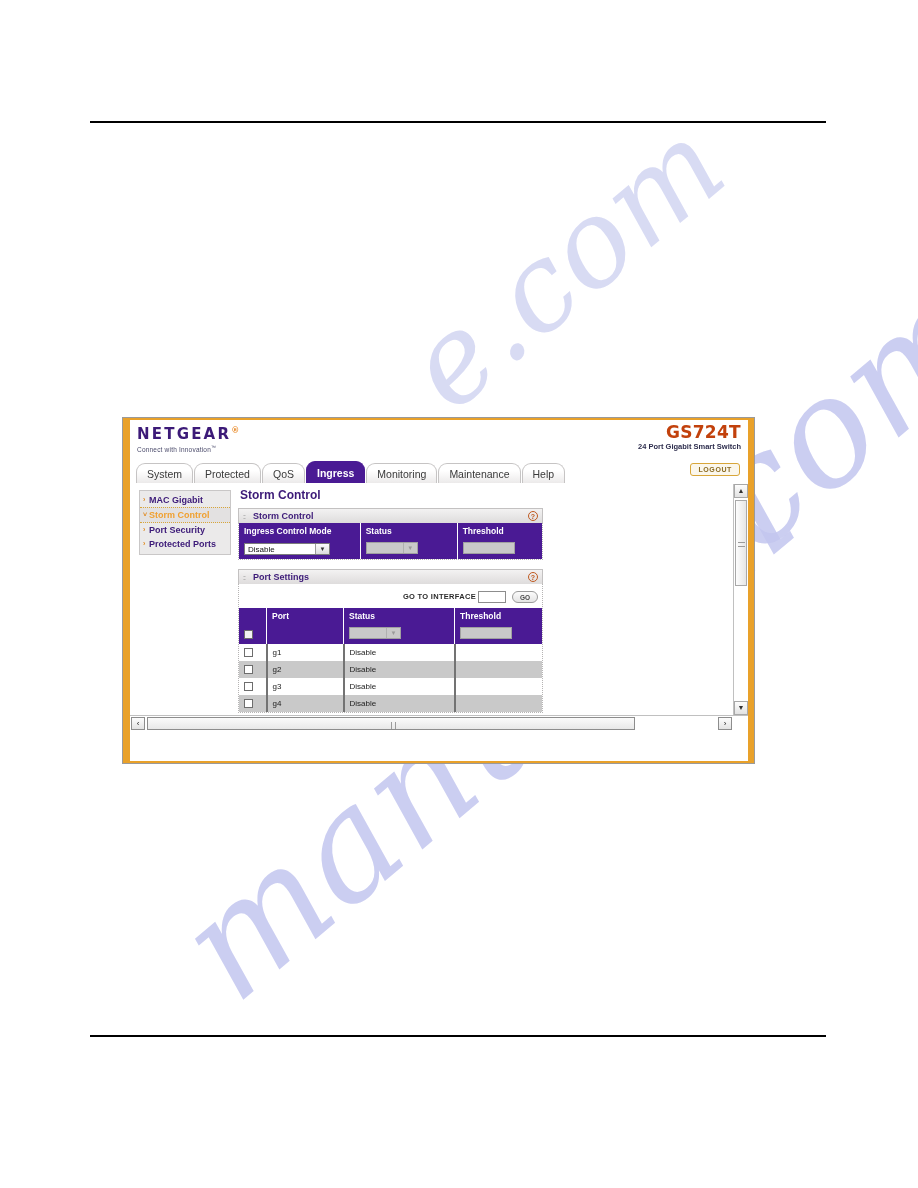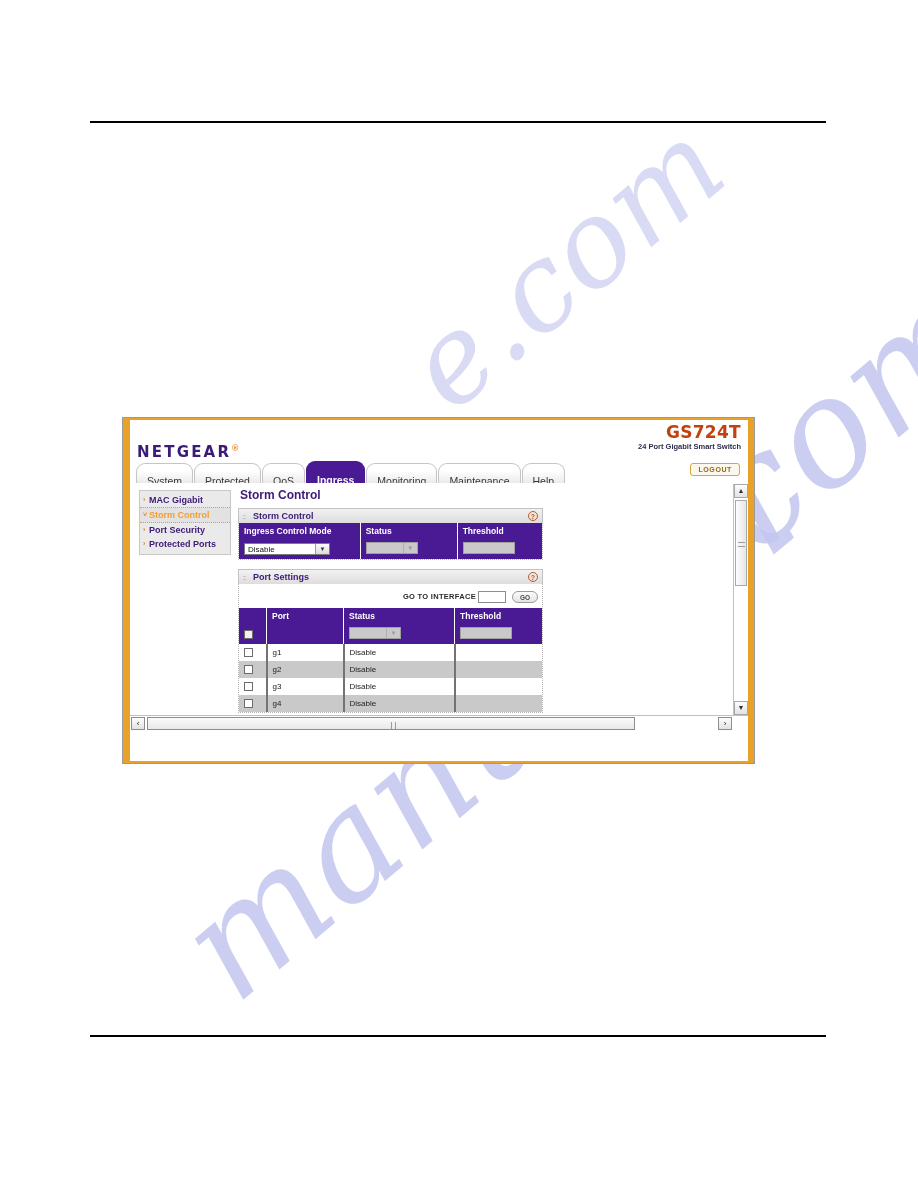--- a/index.html
+++ b/index.html
@@ -83,21 +83,21 @@
 
   
   .hdr {
     position: relative;
     height: 40px;
     background: #ffffff;
     border-bottom: 1px solid #ffffff;
   }
   .logo {
     position: absolute;
-    left: 7px; top: 20px;
+    left: 7px; top: 2px;
   }
   .logo-word {
     font-family: "DejaVu Sans", sans-serif;
     font-weight: bold;
     font-size: 15px;
     letter-spacing: 2.2px;
     color: #3c1a78;
     line-height: 17px;
   }
   .logo-word .tm {
@@ -140,21 +140,21 @@
     position: relative;
     height: 22px;
     background: #ffffff;
     padding-left: 6px;
     box-sizing: border-box;
   }
   .tab {
     display: inline-block;
     height: 20px;
     line-height: 20px;
-    padding: 7px 10px;
+    padding: 0 10px;
     margin-right: 1px;
     font-family: "Liberation Sans", sans-serif;
     font-size: 10.5px;
     color: #3a3a3a;
     background: linear-gradient(#ffffff 35%, #eceaea 100%);
     border: 1px solid #c6c4c4;
     border-bottom: none;
     border-radius: 9px 9px 0 0;
     vertical-align: bottom;
     box-sizing: border-box;

